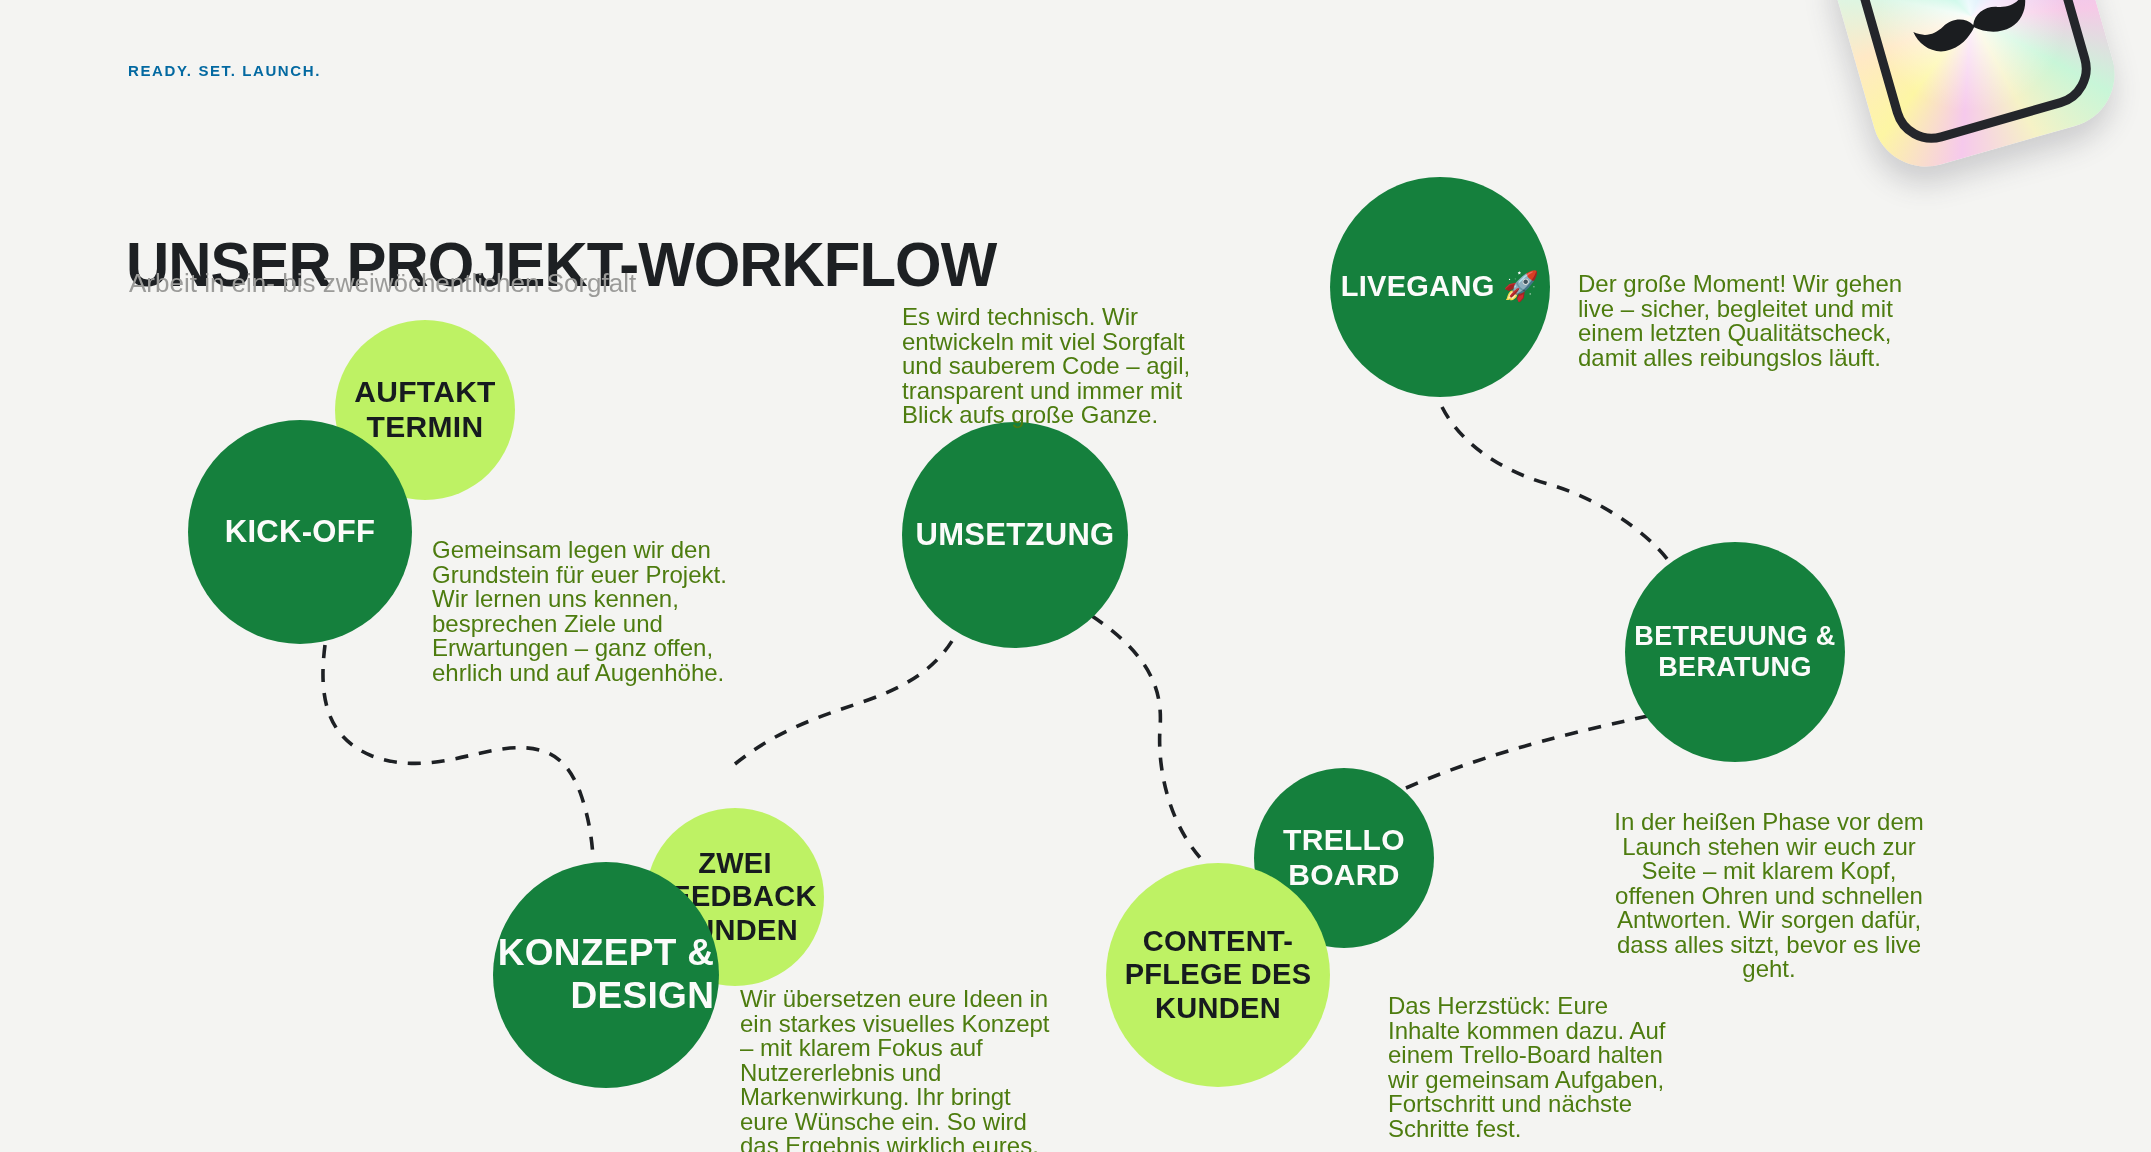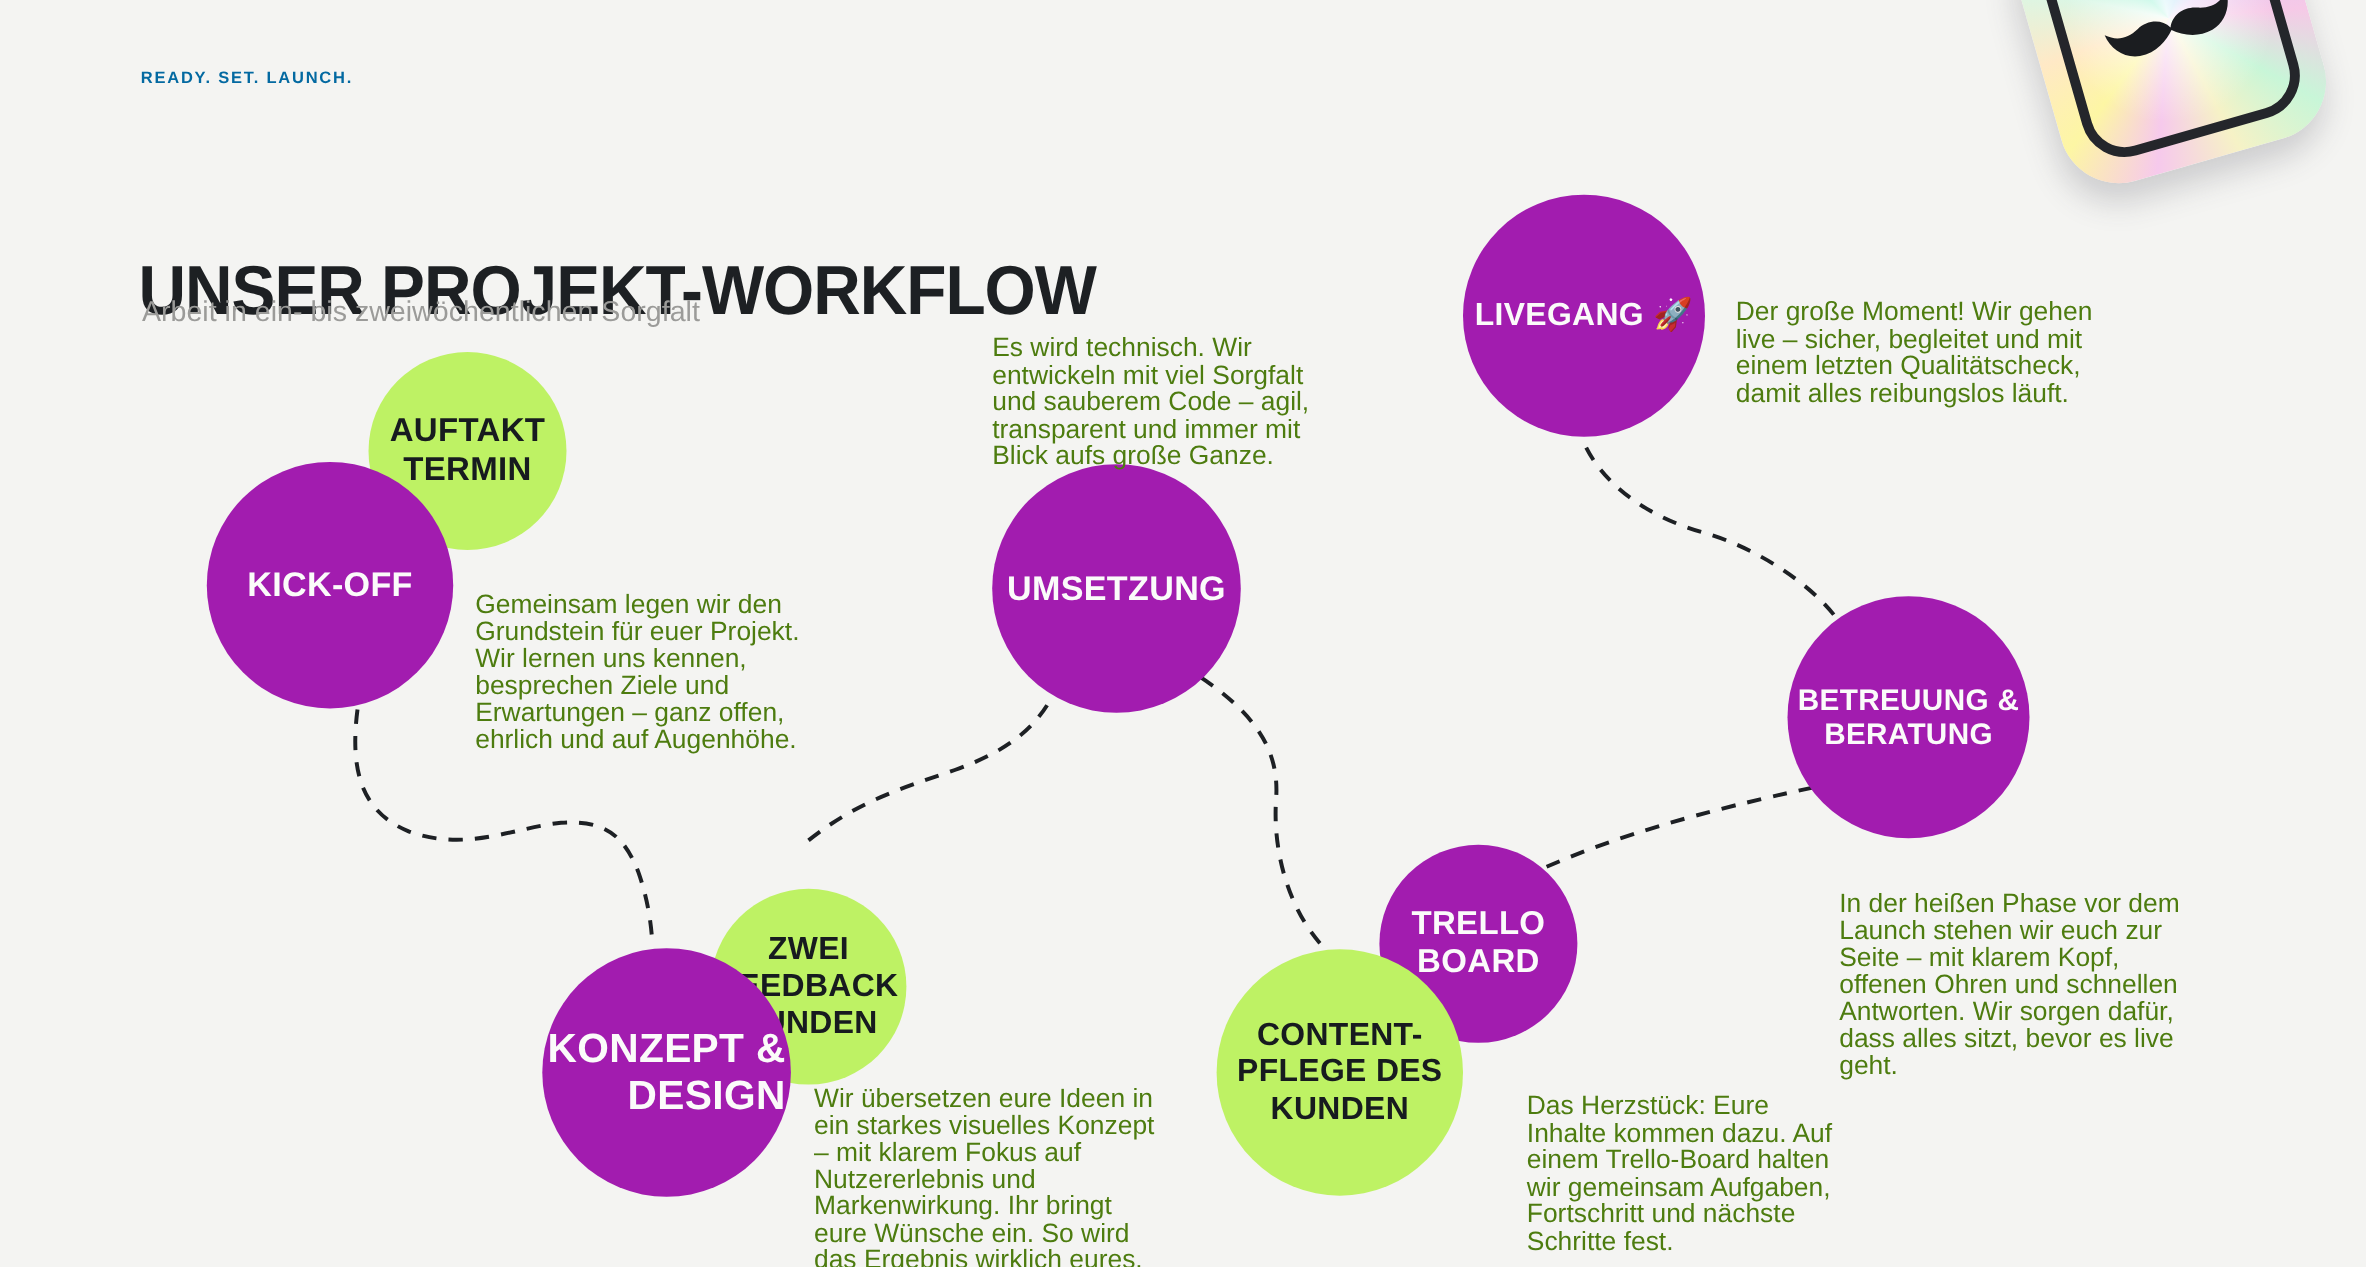--- a/index.html
+++ b/index.html
@@ -27,39 +27,39 @@
   
   .connectors{position:absolute;left:0;top:0;z-index:0;}
   .connectors path{fill:none;stroke:#1d2024;stroke-width:3.6;stroke-dasharray:13 11;}
   
   .circle{
     position:absolute;border-radius:50%;
     display:flex;align-items:center;justify-content:center;
     text-align:center;font-weight:800;letter-spacing:.3px;
     white-space:pre-line;line-height:1.16;
   }
-  .circle.dark{background:#a21caf;color:#fbfbfa;}
+  .circle.dark{background:#15803d;color:#fbfbfa;}
   .circle.teal{background:#bef264;color:#171b1f;}
   .c-auftakt  {left:335px; top:320px; width:180px;height:180px;font-size:30px;z-index:1;}
   .c-kickoff  {left:188px; top:420px; width:224px;height:224px;font-size:31px;z-index:2;}
   .c-feedback {left:646px; top:808px; width:178px;height:178px;font-size:29px;z-index:1;}
   .c-konzept  {left:493px; top:862px; width:226px;height:226px;font-size:37px;z-index:2;text-align:right;}
   .c-umsetzung{left:902px; top:422px; width:226px;height:226px;font-size:31px;z-index:1;}
   .c-content  {left:1106px;top:863px; width:224px;height:224px;font-size:29px;z-index:2;align-items:center;}
   .c-trello   {left:1254px;top:768px; width:180px;height:180px;font-size:30px;z-index:1;}
   .c-livegang {left:1330px;top:177px; width:220px;height:220px;font-size:29px;z-index:1;}
   .c-betreuung{left:1625px;top:542px; width:220px;height:220px;font-size:27px;z-index:1;}
   
   .desc{
     position:absolute;font-size:24px;line-height:24.5px;color:#4d7c0f;z-index:3;
   }
   .d-kickoff  {left:432px; top:514px; width:300px;}
   .d-umsetzung{left:902px; top:281px; width:300px;}
   .d-livegang {left:1578px;top:248px; width:352px;}
-  .d-betreuung{left:1672px;top:786px; width:310px;}
+  .d-betreuung{left:1614px;top:786px; width:310px;text-align:center;}
   .d-trello   {left:1348px;top:970px; width:290px;margin-left:40px;}
   .d-konzept  {left:740px; top:963px; width:310px;}
   
   .sticker{
     position:absolute;left:1850px;top:-98px;width:248px;height:248px;
     border-radius:54px;transform:rotate(-16deg);z-index:4;
     background:
       radial-gradient(circle at 50% 46%, rgba(255,255,255,.85) 0%, rgba(255,255,255,0) 52%),
       conic-gradient(from 200deg at 50% 46%,
         #f6c9ec, #fdf6a4, #ffe9c6, #d9f7e6, #7bf0c8, #bdeef6,

